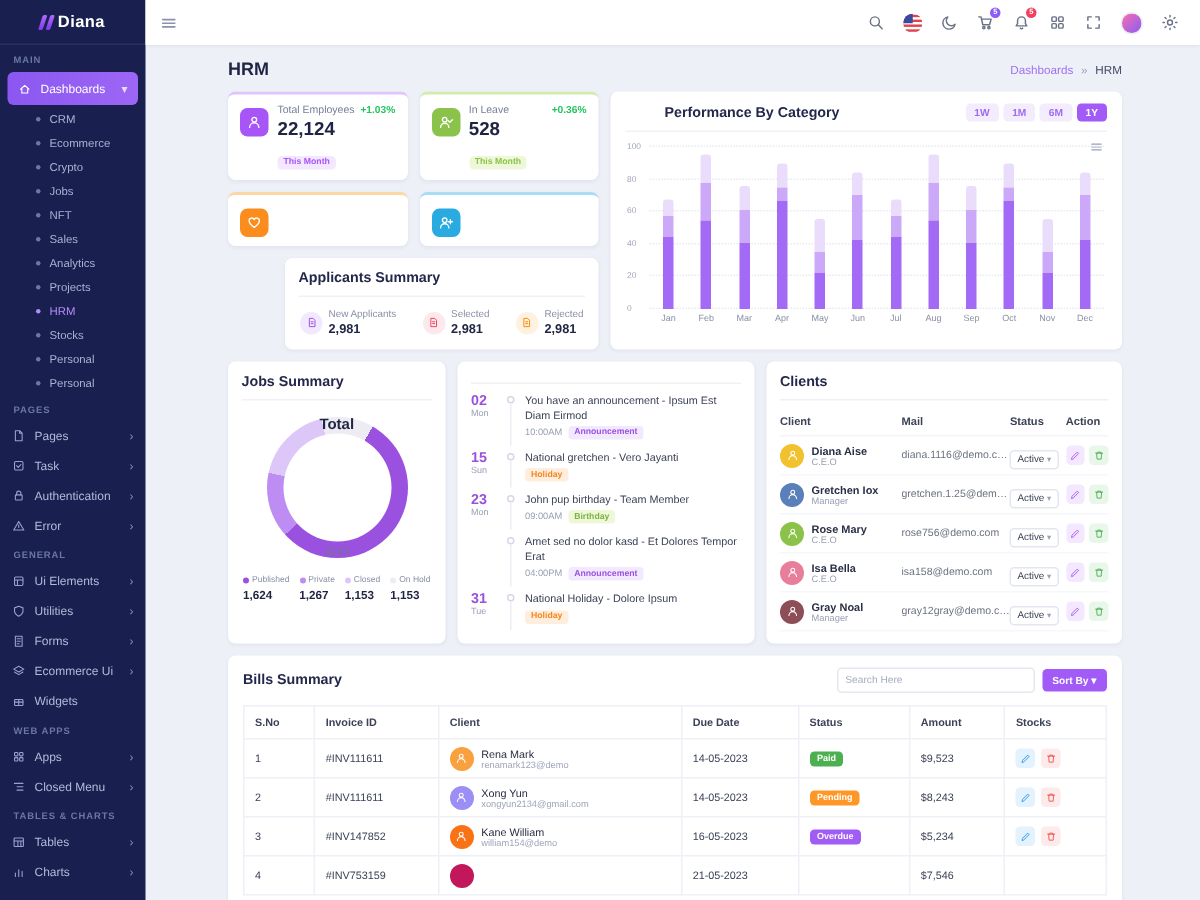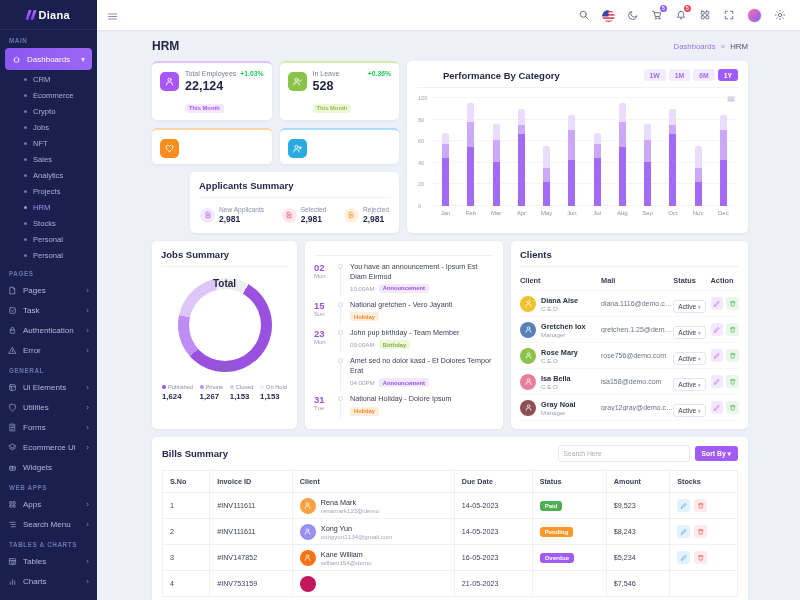--- a/index.html
+++ b/index.html
@@ -319,21 +319,21 @@
             <rect x="3" y="9" width="4" height="4" rx="1"></rect>
             <rect x="9" y="9" width="4" height="4" rx="1"></rect>
           </svg>
           <span>Apps</span>
           <span class="chev">›</span>
         </div>
         <div class="side-item">
           <svg class="ic" viewBox="0 0 16 16" fill="none" stroke="currentColor" stroke-width="1.3" stroke-linecap="round" stroke-linejoin="round">
             <path d="M3 4h10M6 8h7M6 12h7"></path>
           </svg>
-          <span>Search Menu</span>
+          <span>Closed Menu</span>
           <span class="chev">›</span>
         </div>
         <div class="section-label">TABLES &amp; CHARTS</div>
         <div class="side-item">
           <svg class="ic" viewBox="0 0 16 16" fill="none" stroke="currentColor" stroke-width="1.3" stroke-linecap="round" stroke-linejoin="round">
             <rect x="2.5" y="3" width="11" height="10" rx="1"></rect>
             <path d="M2.5 6.5h11M7 6.5V13M10.5 6.5V13"></path>
           </svg>
           <span>Tables</span>
           <span class="chev">›</span>

